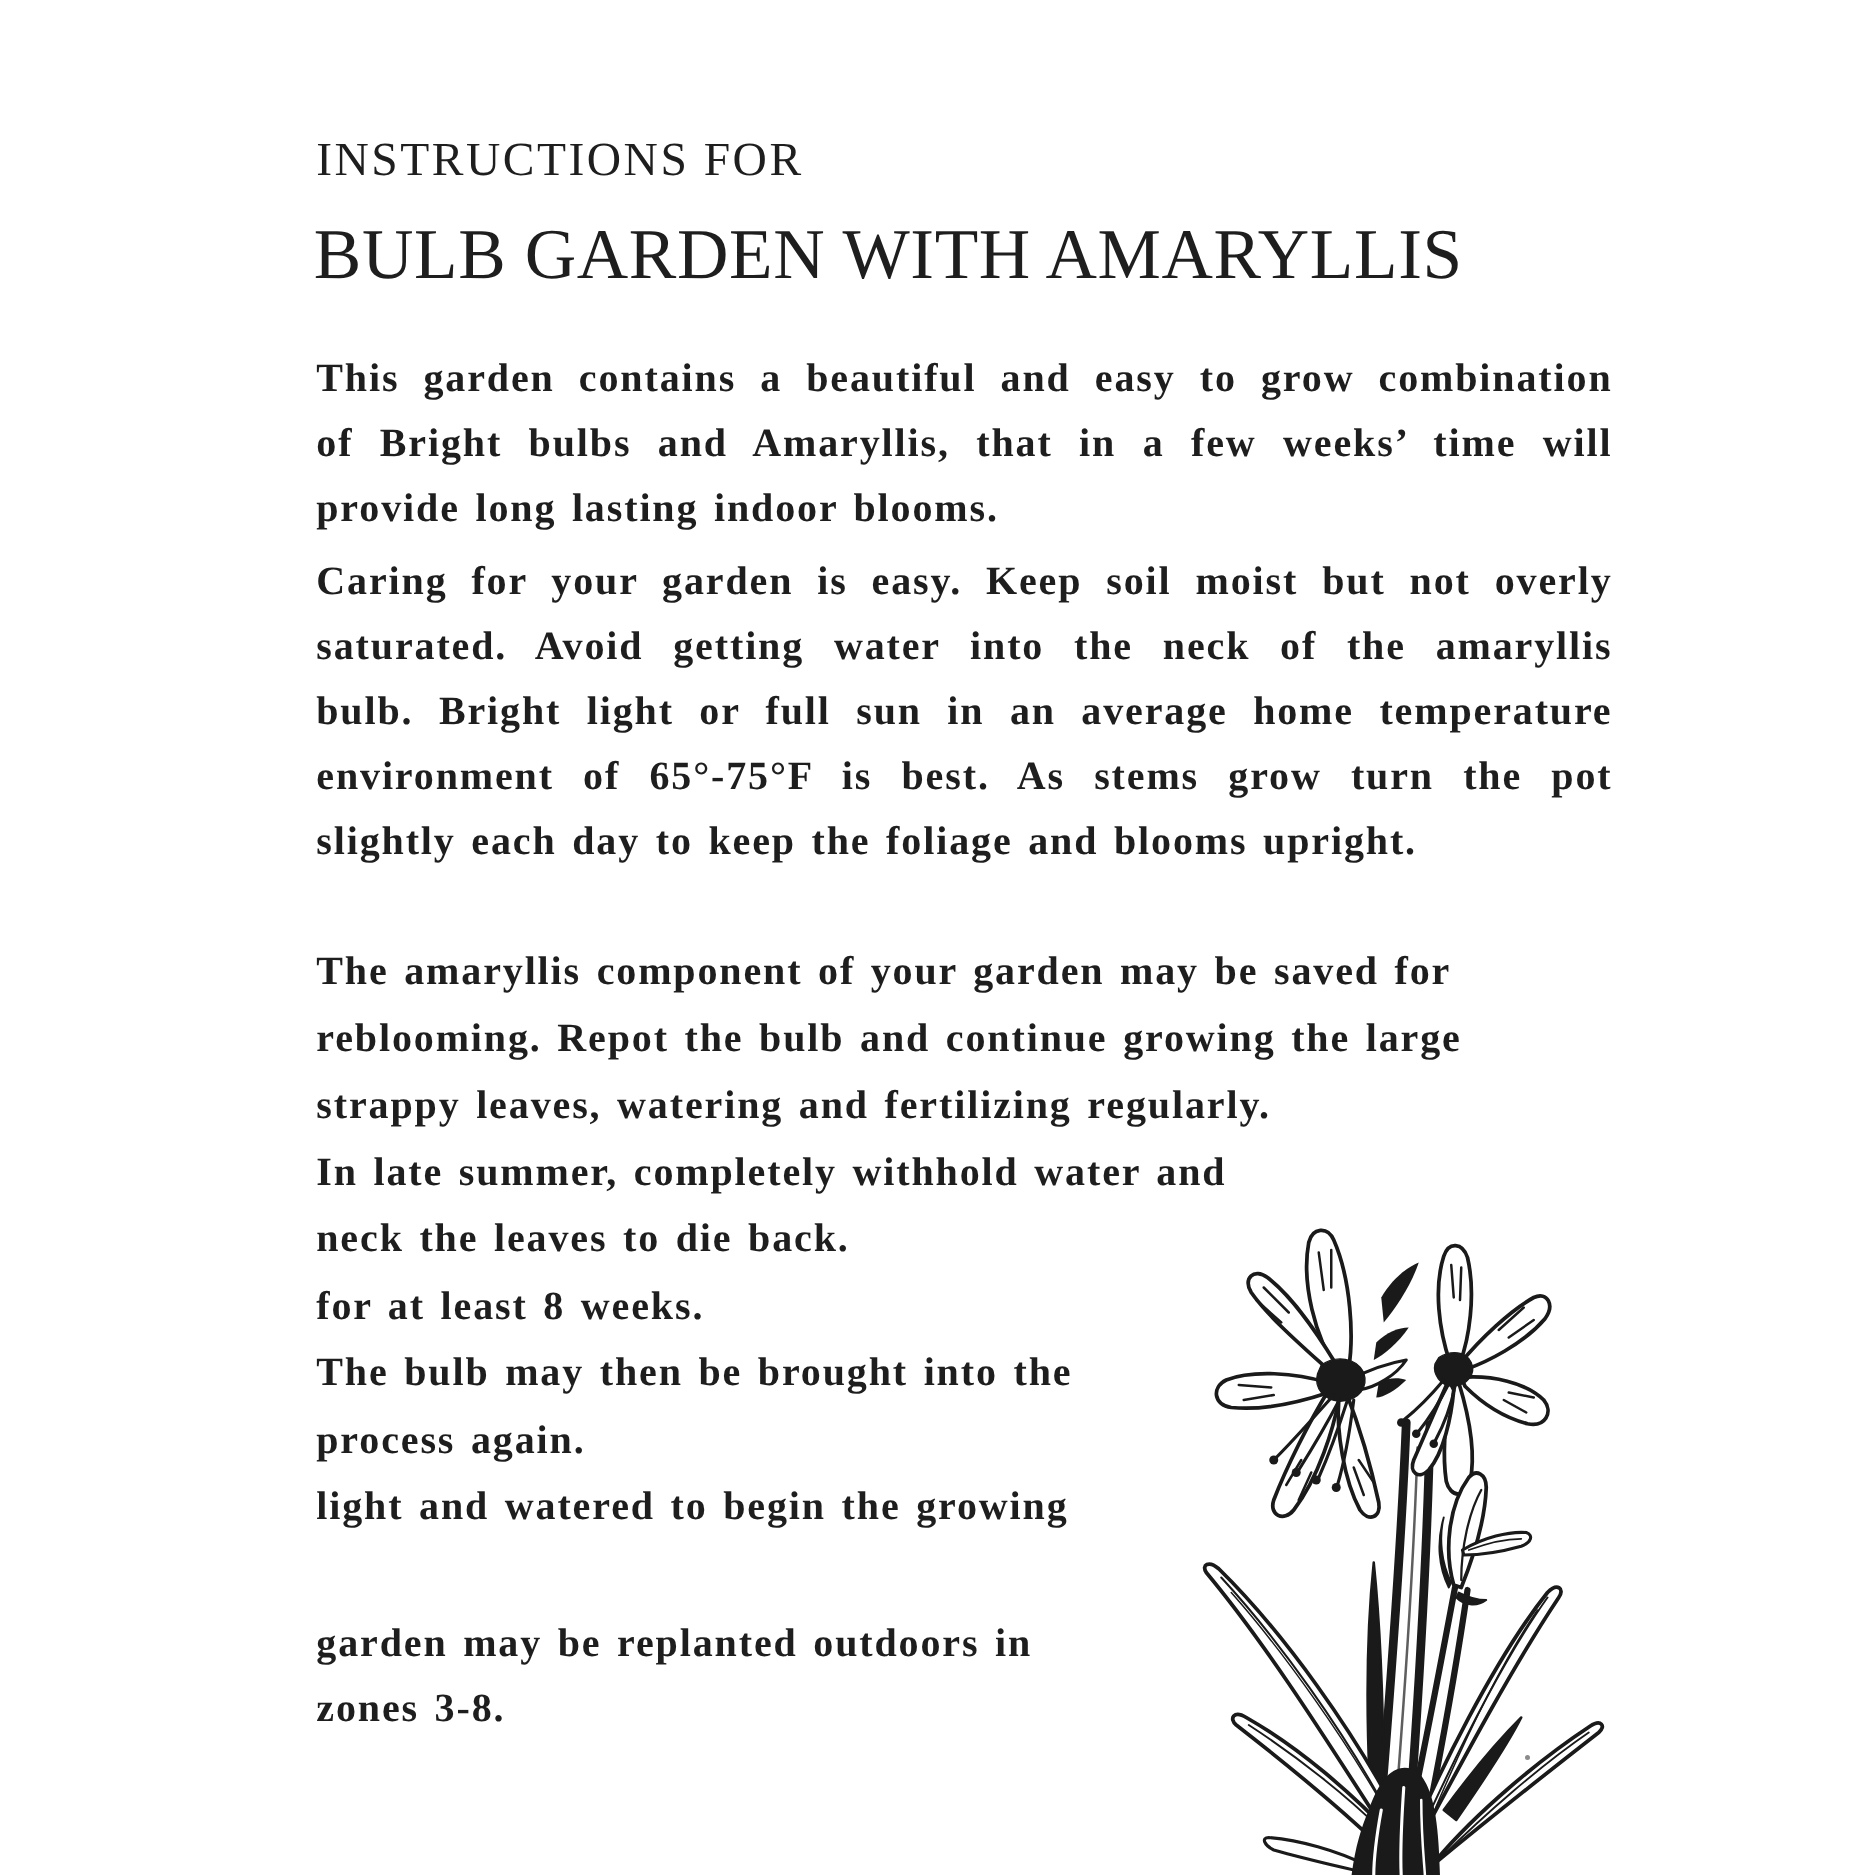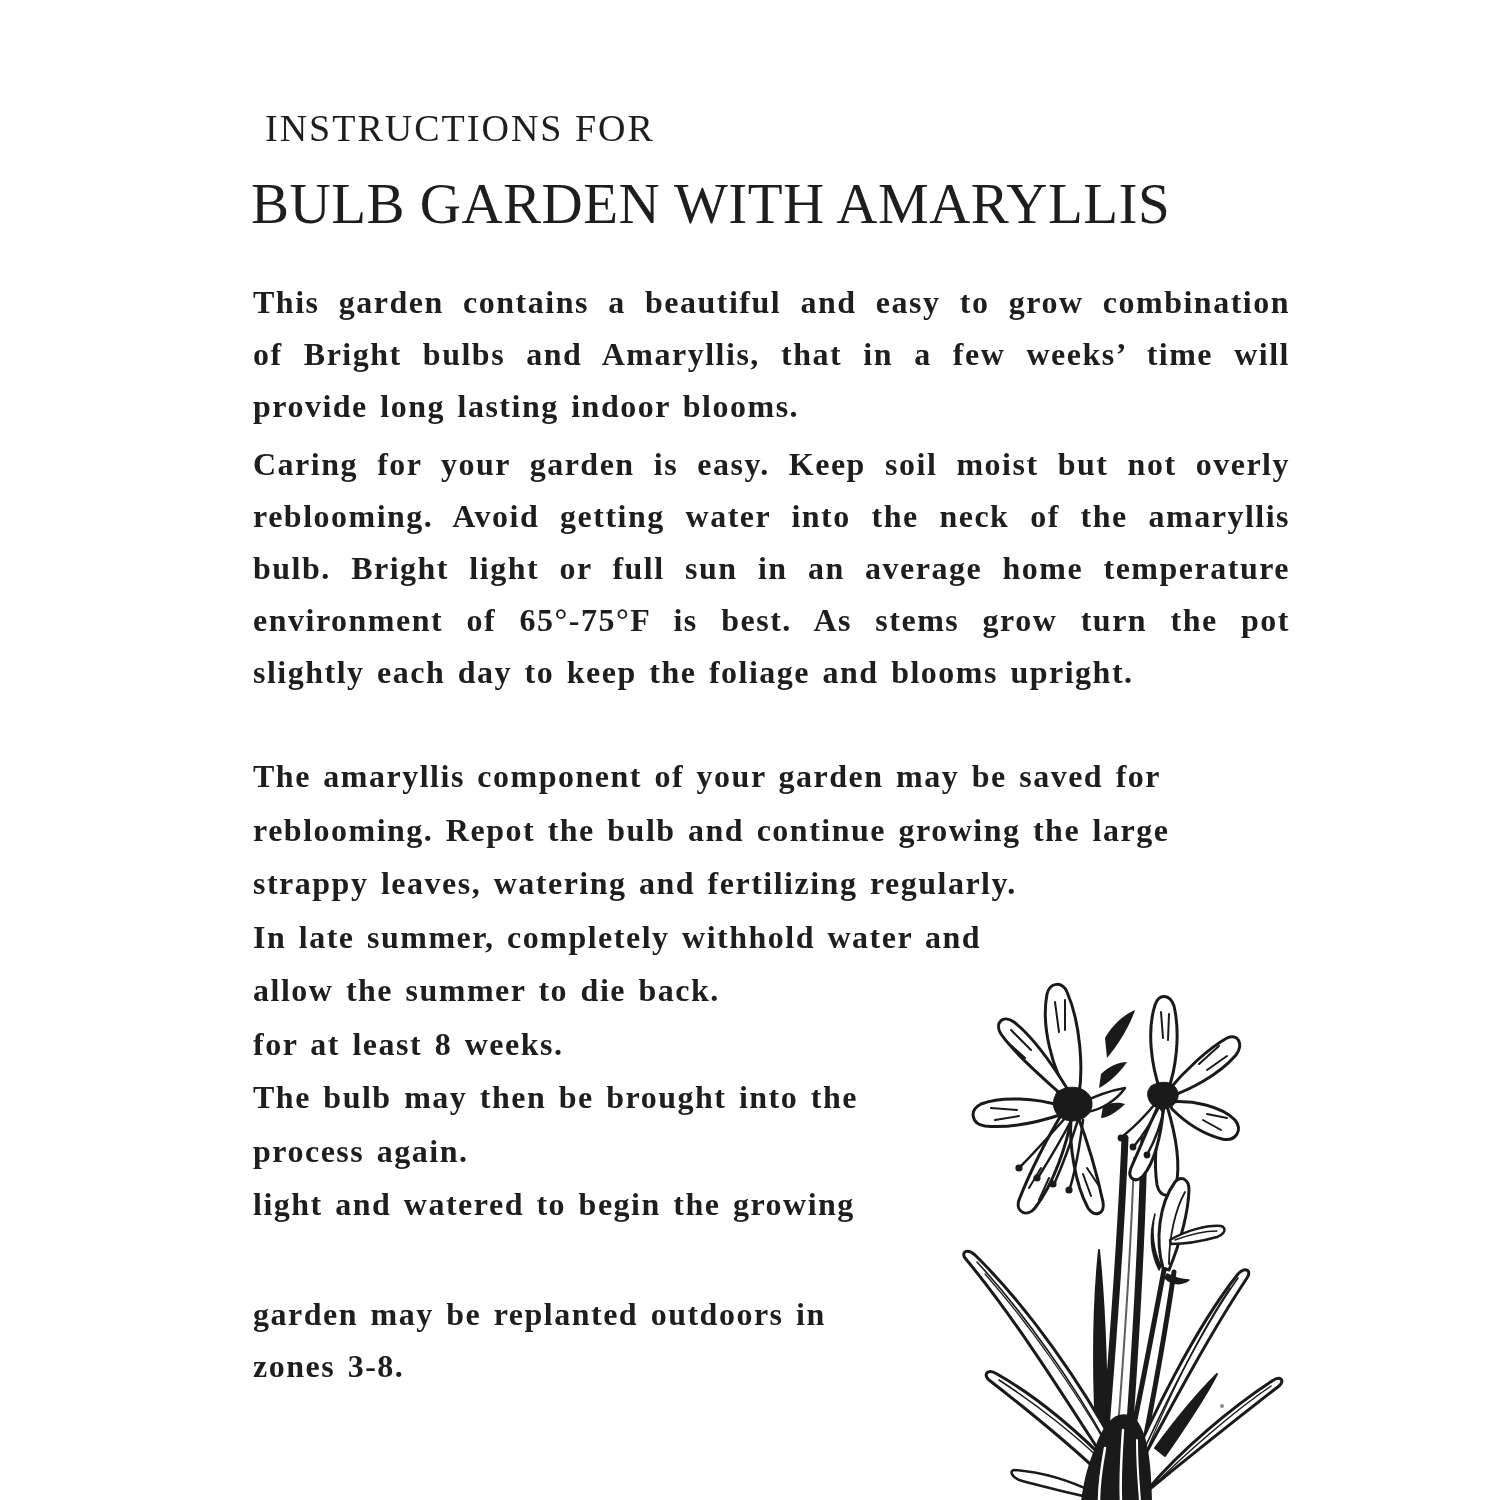--- a/index.html
+++ b/index.html
@@ -5,21 +5,21 @@
   html,body{margin:0;padding:0;background:#ffffff;}
   .page{
     position:relative;
     width:1500px;height:1500px;
     background:#ffffff;
     overflow:hidden;
     font-family:"Liberation Serif","DejaVu Serif",serif;
     color:#1e1e1e;
   }
   .kicker{
-    position:absolute;left:265px;top:106px;
+    position:absolute;left:253px;top:106px;
     font-size:38px;letter-spacing:2px;white-space:nowrap;text-align:center;
   }
   .title{
     position:absolute;left:251px;top:171px;
     font-size:57px;font-weight:normal;letter-spacing:0.5px;white-space:nowrap;
   }
   .para{position:absolute;left:253px;}
   .para .line{
     font-size:32px;
     letter-spacing:1.5px;
@@ -51,32 +51,32 @@
   <div class="title">BULB GARDEN WITH AMARYLLIS</div>
 
   <div class="para para-intro">
     <div class="line jline">This garden contains a beautiful and easy to grow combination</div>
     <div class="line jline">of Bright bulbs and Amaryllis, that in a few weeks’ time will</div>
     <div class="line nline">provide long lasting indoor blooms.</div>
   </div>
 
   <div class="para para-care">
     <div class="line jline">Caring for your garden is easy. Keep soil moist but not overly</div>
-    <div class="line jline">reblooming. Avoid getting water into the neck of the amaryllis</div>
+    <div class="line jline">saturated. Avoid getting water into the neck of the amaryllis</div>
     <div class="line jline">bulb. Bright light or full sun in an average home temperature</div>
     <div class="line jline">environment of 65°-75°F is best. As stems grow turn the pot</div>
     <div class="line nline">slightly each day to keep the foliage and blooms upright.</div>
   </div>
 
   <div class="para para-reblooming">
     <div class="line nline">The amaryllis component of your garden may be saved for</div>
     <div class="line nline">reblooming. Repot the bulb and continue growing the large</div>
     <div class="line nline">strappy leaves, watering and fertilizing regularly.</div>
     <div class="line nline">In late summer, completely withhold water and</div>
-    <div class="line nline">allow the summer to die back.</div>
+    <div class="line nline">neck the leaves to die back.</div>
     <div class="line nline">for at least 8 weeks.</div>
     <div class="line nline">The bulb may then be brought into the</div>
     <div class="line nline">process again.</div>
     <div class="line nline">light and watered to begin the growing</div>
   </div>
 
   <div class="para para-spring">
     <div class="line nline">garden may be replanted outdoors in</div>
     <div class="line nline">zones 3-8.</div>
   </div>

